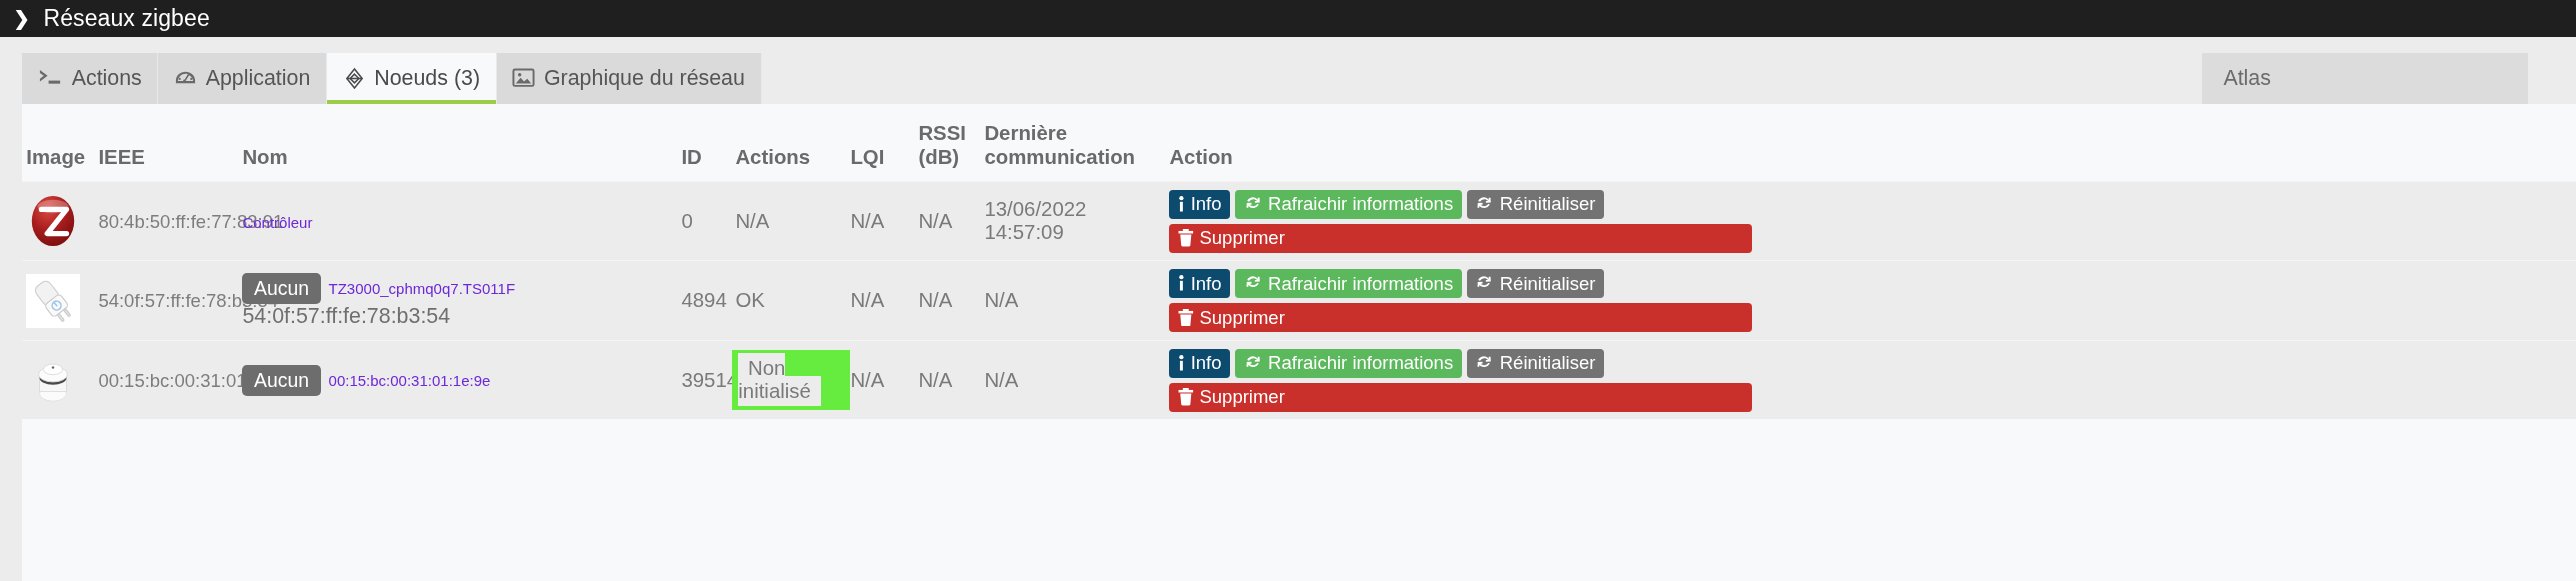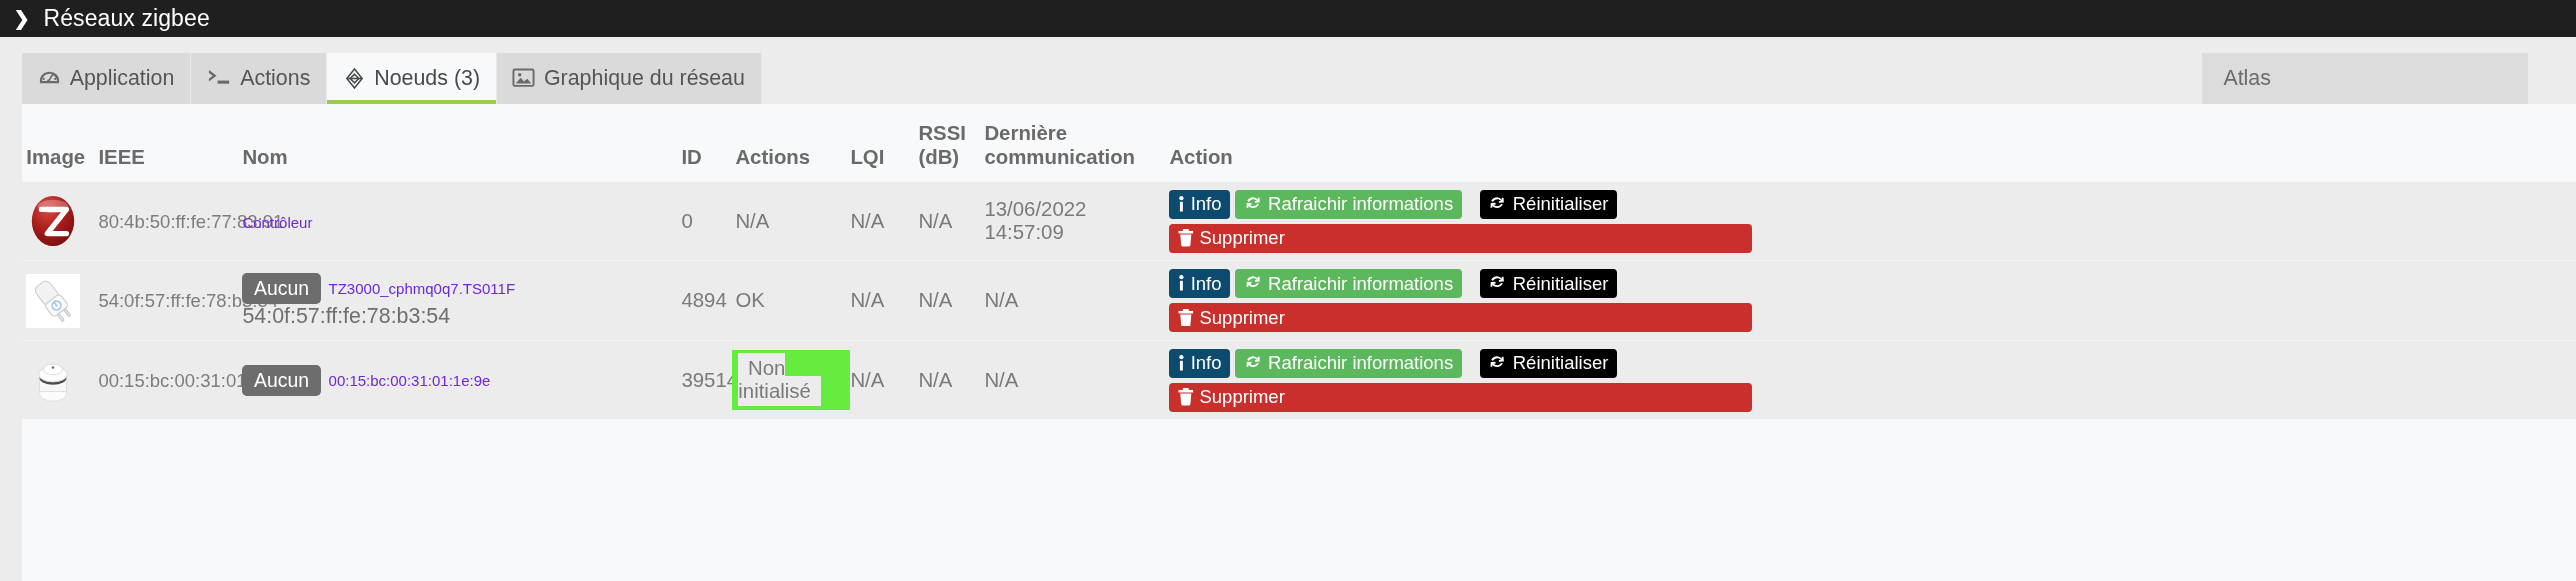--- a/index.html
+++ b/index.html
@@ -190,53 +190,53 @@
     color: #ffffff;
     font-size: 18.5px;
     white-space: nowrap;
     border: none;
     font-family: "Liberation Sans", sans-serif;
     cursor: pointer;
   }
   .btn svg { display:block; }
   .btn-info    { background: #0c4a6e; }
   .btn-refresh { background: #5cb85c; }
-  .btn-reset   { background: #000000; margin-left: 13px; }
+  .btn-reset   { background: #737373; }
   .btn-delete  { background: #c9302c; }
   .btn-row2 { flex-basis: 100%; }
 </style>
 </head>
 <body>
 
 <div class="topbar">
   <span class="chev">❯</span>
   <span class="title">Réseaux zigbee</span>
 </div>
 
 <div class="page">
 
   <div class="tabstrip">
-
-    <div class="tab">
-      <span class="ticon">
-        <svg width="23" height="23" viewBox="0 0 24 24">
-            <path fill="#6a6a6a" d="M12 5C6.5 5 2 9 2 14v3h20v-3c0-5-4.5-9-10-9zm0 2c.9 0 1.7.1 2.5.4L11 13.2c-.4-.1-.8 0-1.1.3-.6.5-.6 1.4-.1 2 .5.6 1.4.6 2 .1.4-.3.5-.8.4-1.2l3.6-5.7C18 9.9 19.6 12 19.9 14.5H4.1C4.5 10.3 7.9 7 12 7zM6 11.3a1.1 1.1 0 1 0 0 2.2 1.1 1.1 0 0 0 0-2.2zm12 0a1.1 1.1 0 1 0 0 2.2 1.1 1.1 0 0 0 0-2.2z"></path>
-          </svg>
-      </span>
-      <span>Application</span>
-    </div>
 
     <div class="tab">
       <span class="ticon">
         <svg width="25" height="21.4" viewBox="0 0 26 22">
             <path fill="#6a6a6a" d="M2 3l8 6-8 6V12l4-3-4-3V3z"></path>
             <rect x="11" y="14" width="12" height="3.2" fill="#6a6a6a"></rect>
           </svg>
       </span>
       <span>Actions</span>
+    </div>
+
+    <div class="tab">
+      <span class="ticon">
+        <svg width="23" height="23" viewBox="0 0 24 24">
+            <path fill="#6a6a6a" d="M12 5C6.5 5 2 9 2 14v3h20v-3c0-5-4.5-9-10-9zm0 2c.9 0 1.7.1 2.5.4L11 13.2c-.4-.1-.8 0-1.1.3-.6.5-.6 1.4-.1 2 .5.6 1.4.6 2 .1.4-.3.5-.8.4-1.2l3.6-5.7C18 9.9 19.6 12 19.9 14.5H4.1C4.5 10.3 7.9 7 12 7zM6 11.3a1.1 1.1 0 1 0 0 2.2 1.1 1.1 0 0 0 0-2.2zm12 0a1.1 1.1 0 1 0 0 2.2 1.1 1.1 0 0 0 0-2.2z"></path>
+          </svg>
+      </span>
+      <span>Application</span>
     </div>
 
     <div class="tab active">
       <span class="ticon">
         <svg width="23" height="23" viewBox="0 0 24 24">
           <path fill="none" stroke="#4a4a4a" stroke-width="1.6" d="M12 2l8 10-8 10-8-10z"></path>
           <path fill="none" stroke="#4a4a4a" stroke-width="1.6" d="M12 7.5l4.5 4.5L12 16.5 7.5 12z"></path>
           <path fill="none" stroke="#4a4a4a" stroke-width="1.6" d="M4 12h16"></path>
         </svg>
       </span>

